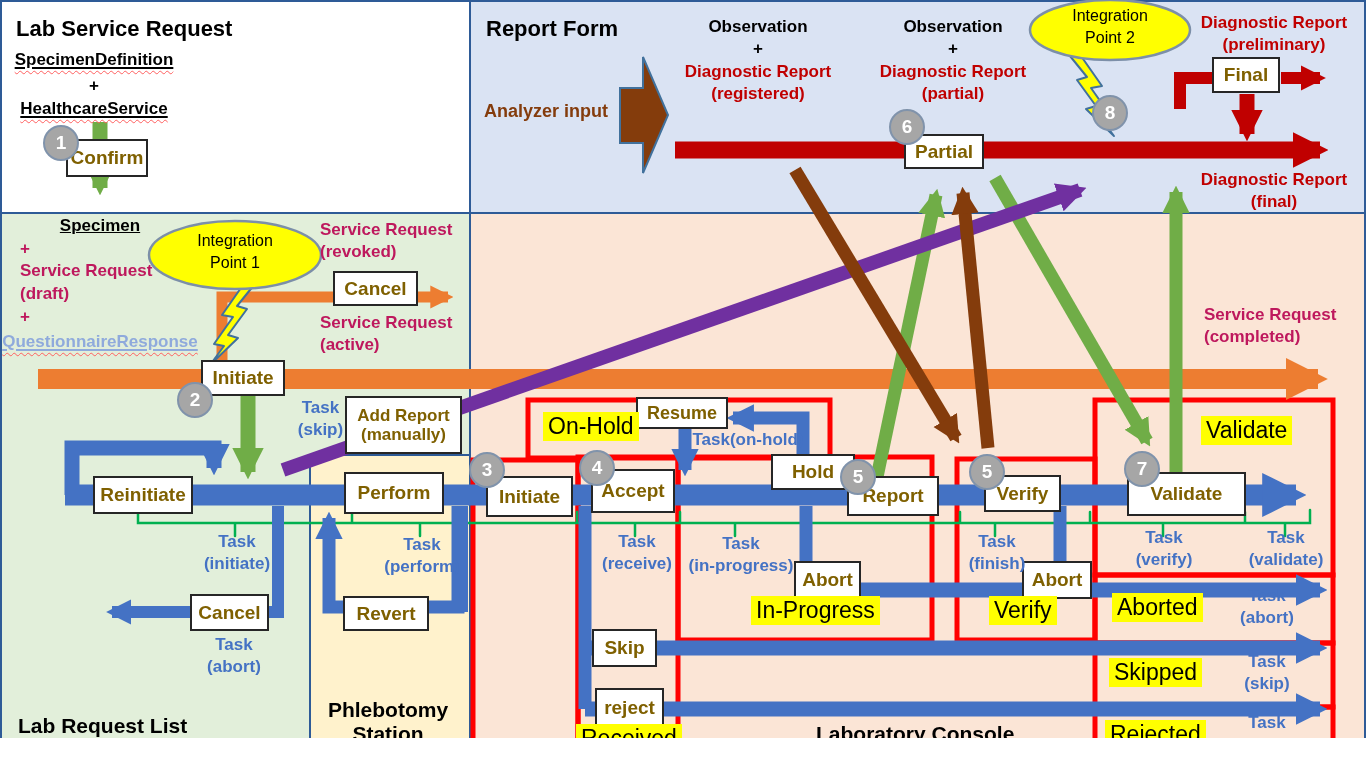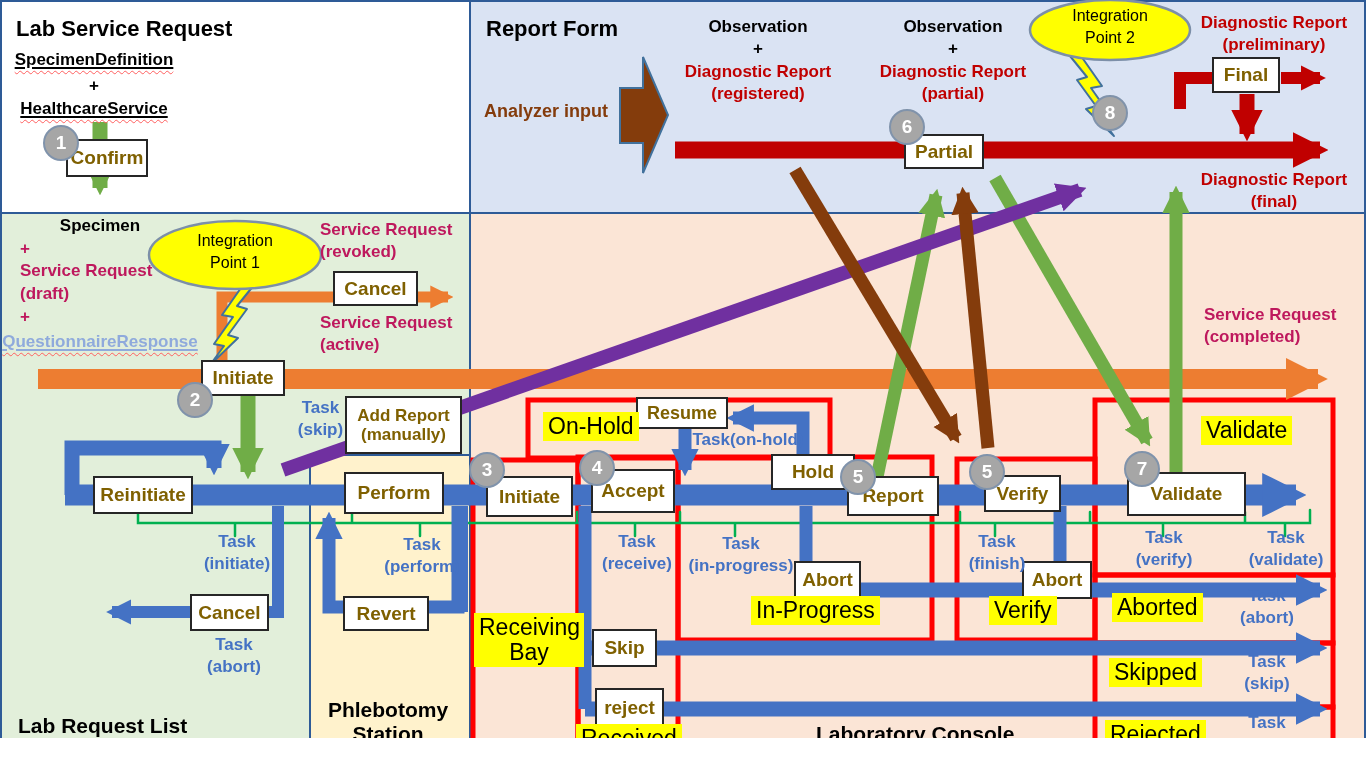--- a/index.html
+++ b/index.html
@@ -141,21 +141,21 @@
   <div class="title" style="left:486px;top:16px;font-size:22px;">Report Form</div>
   <div class="title" style="left:18px;top:714px;font-size:21px;">Lab Request List</div>
   <div class="title" style="left:314px;top:698px;width:148px;font-size:21px;text-align:center;">Phlebotomy
 Station</div>
   <div class="title" style="left:816px;top:722px;font-size:21px;">Laboratory Console</div>
 
   <div class="ktext" style="left:14px;top:49px;width:160px;"><span class="u-wavy"><span class="u-solid">SpecimenDefinition</span></span></div>
   <div class="ktext" style="left:14px;top:75px;width:160px;">+</div>
   <div class="ktext" style="left:14px;top:98px;width:160px;"><span class="u-wavy"><span class="u-solid">HealthcareService</span></span></div>
 
-  <div class="ktext" style="left:20px;top:215px;width:160px;">Specimen</div>
+  <div class="ktext" style="left:20px;top:215px;width:160px;text-decoration:underline;">Specimen</div>
   <div class="otext" style="left:20px;top:238px;width:160px;">+</div>
   <div class="otext" style="left:20px;top:260px;width:160px;">Service Request</div>
   <div class="otext" style="left:20px;top:283px;width:160px;">(draft)</div>
   <div class="otext" style="left:20px;top:306px;width:160px;">+</div>
   <div class="ktext qr" style="left:2px;top:331px;width:196px;"><span class="u-wavy"><span class="u-solid">QuestionnaireResponse</span></span></div>
 
   <div class="otext" style="left:320px;top:219px;width:150px;">Service Request
 (revoked)</div>
   <div class="otext" style="left:320px;top:312px;width:150px;">Service Request
 (active)</div>
@@ -198,22 +198,20 @@
   <div class="box" style="left:984px;top:475px;width:77px;height:37px;">Verify</div>
   <div class="box" style="left:1127px;top:472px;width:119px;height:44px;">Validate</div>
   <div class="box" style="left:794px;top:561px;width:67px;height:38px;">Abort</div>
   <div class="box" style="left:1022px;top:561px;width:70px;height:38px;">Abort</div>
   <div class="box" style="left:592px;top:629px;width:65px;height:38px;">Skip</div>
   <div class="box" style="left:595px;top:688px;width:69px;height:39px;">reject</div>
   <div class="box" style="left:904px;top:134px;width:80px;height:35px;">Partial</div>
   <div class="box" style="left:1212px;top:57px;width:68px;height:36px;">Final</div>
 
   <div class="ylab" style="left:543px;top:412px;">On-Hold</div>
-  <div class="ylab" style="left:474px;top:613px;width:100px;">Receiving
-Bay</div>
   <div class="ylab" style="left:576px;top:724px;">Received</div>
   <div class="ylab" style="left:751px;top:596px;">In-Progress</div>
   <div class="ylab" style="left:989px;top:596px;">Verify</div>
   <div class="ylab" style="left:1201px;top:416px;">Validate</div>
   <div class="ylab" style="left:1112px;top:593px;">Aborted</div>
   <div class="ylab" style="left:1109px;top:658px;">Skipped</div>
   <div class="ylab" style="left:1105px;top:720px;">Rejected</div>
 
   <div class="task" style="left:283px;top:397px;width:75px;">Task
 (skip)</div>

